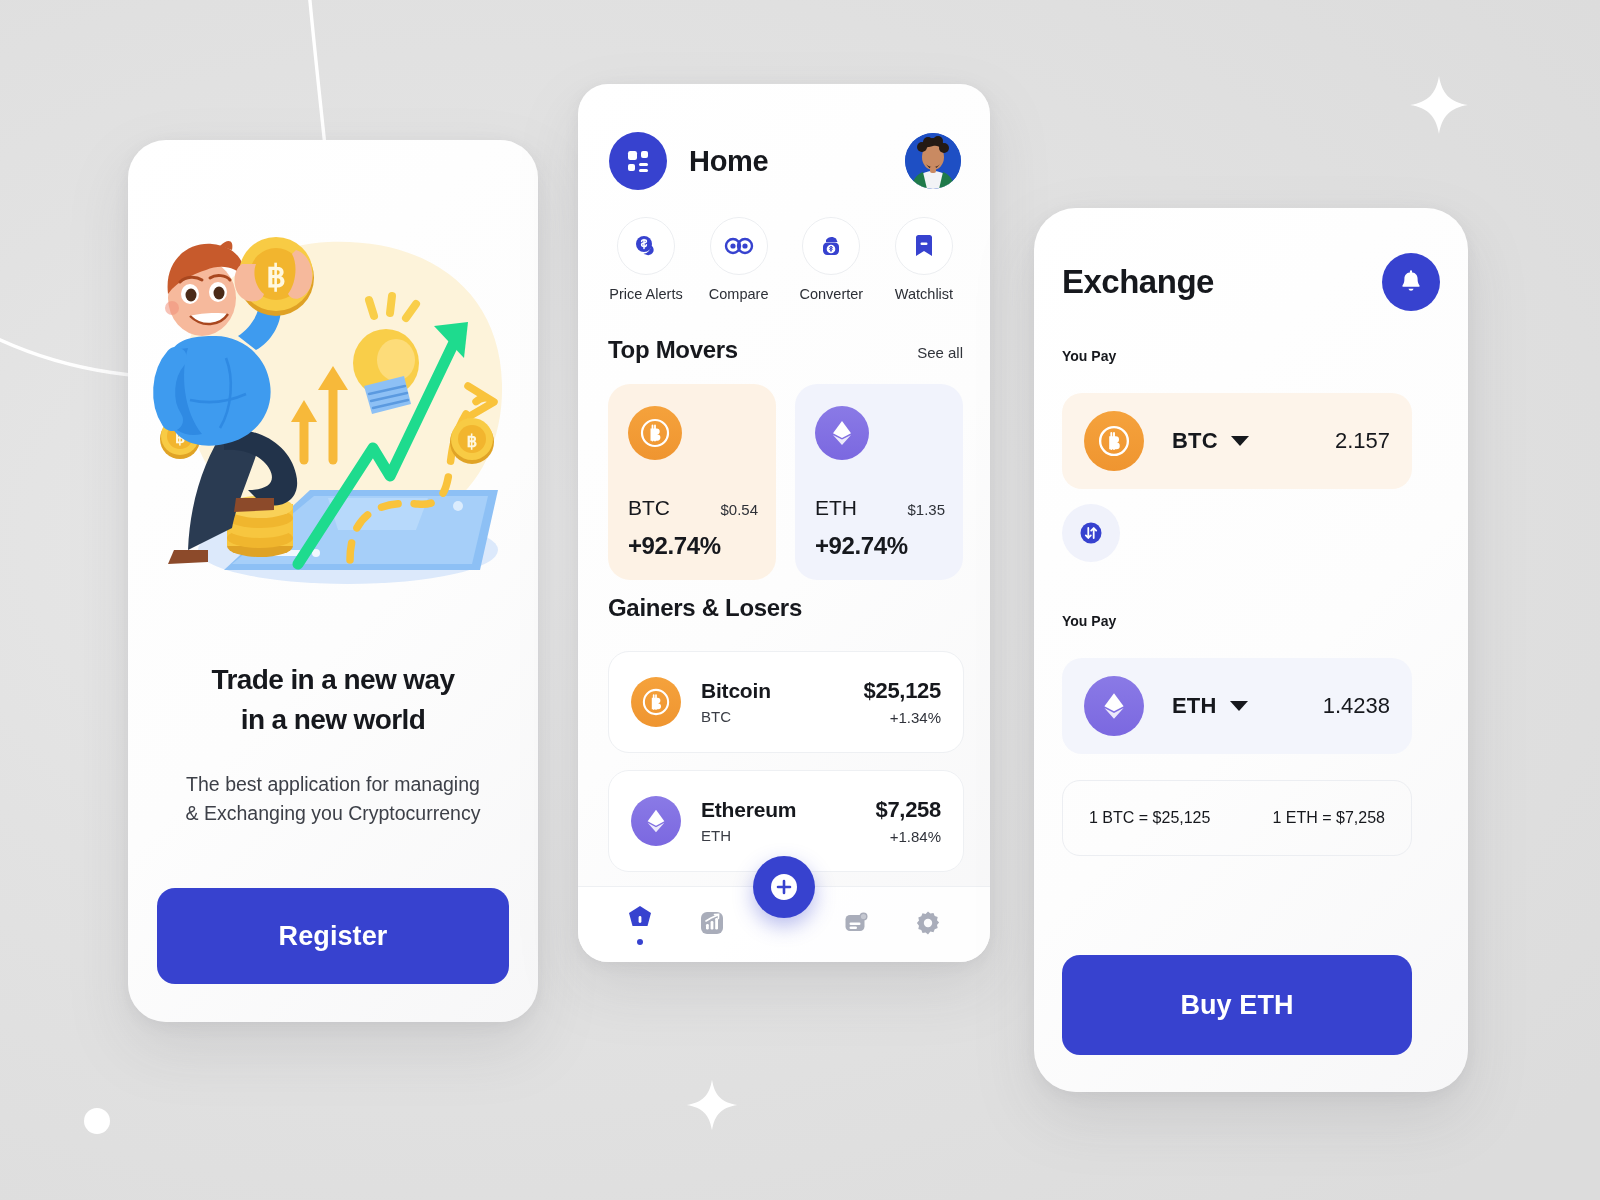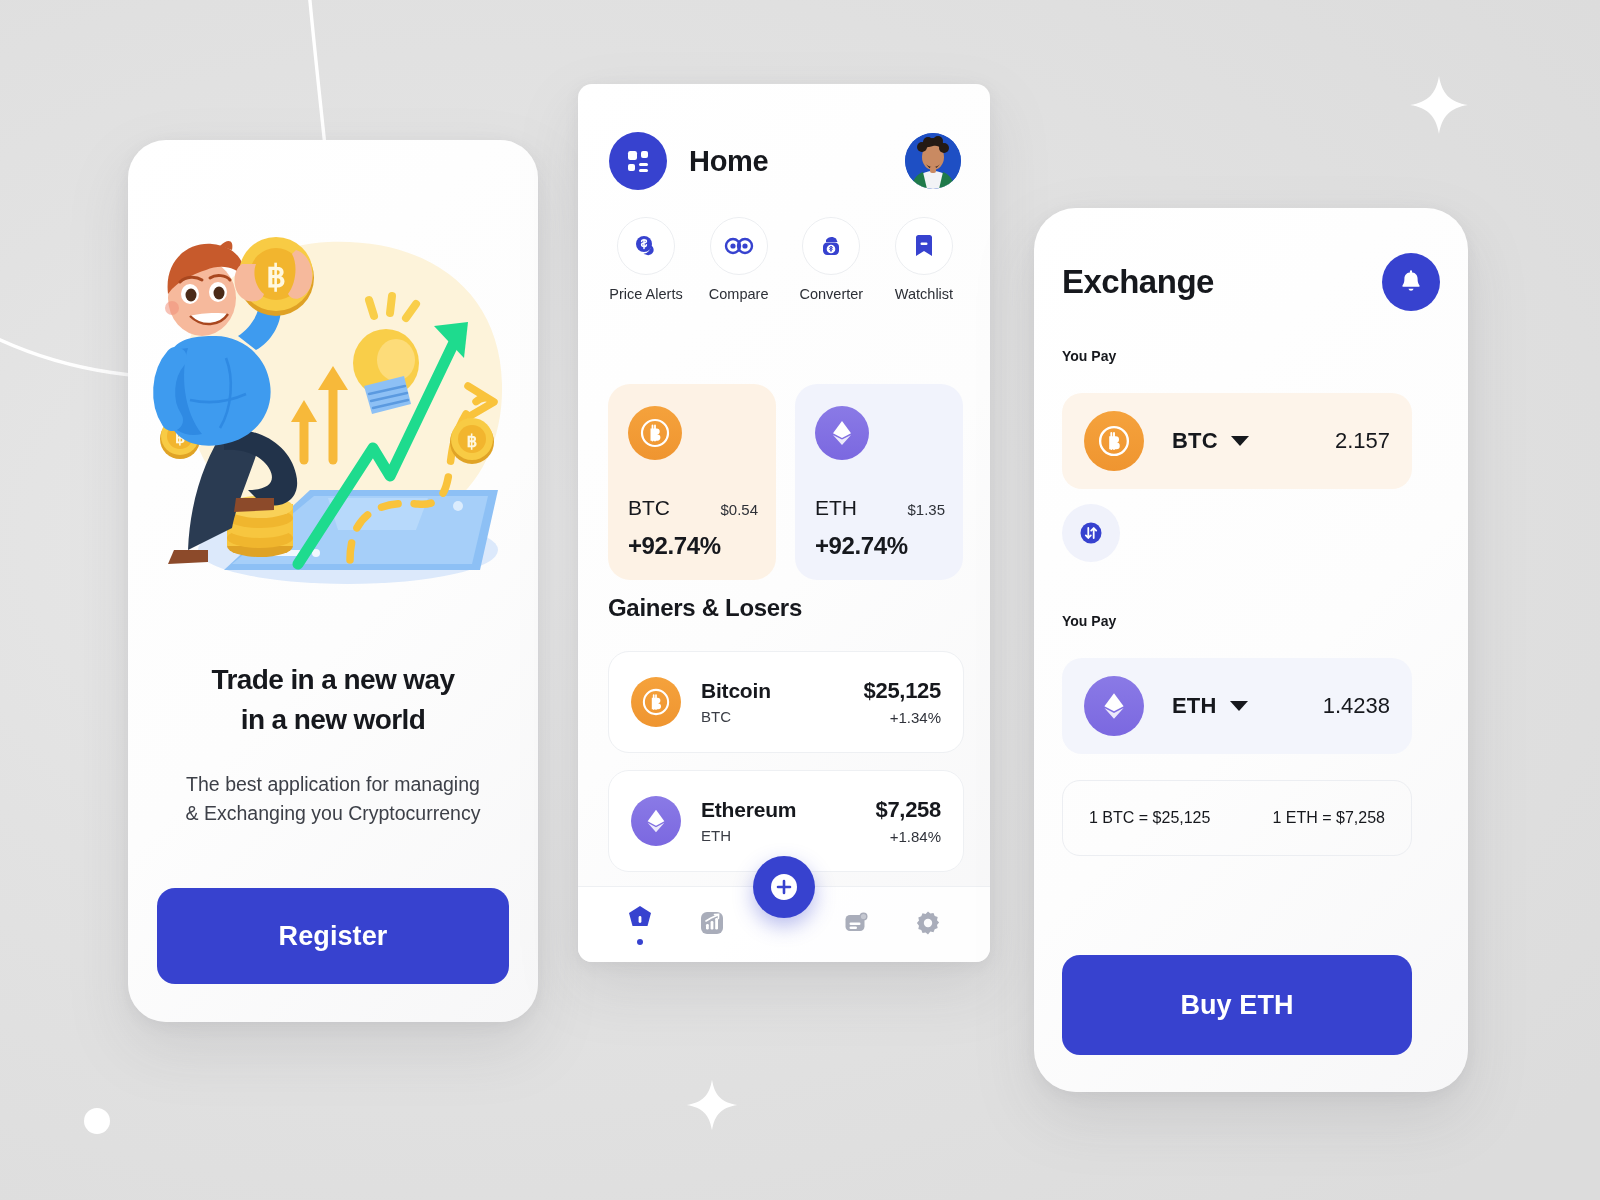--- a/index.html
+++ b/index.html
@@ -22,21 +22,21 @@
 
   
   .phone {
     position: absolute;
     background: linear-gradient(135deg, #ffffff 0%, #fdfdfd 55%, #f7f7f8 100%);
     border-radius: 40px;
     box-shadow: 0 26px 60px rgba(120,120,130,0.18), 0 4px 14px rgba(120,120,130,0.10);
     overflow: hidden;
   }
   #phone-left   { left: 128px;  top: 140px; width: 410px;  height: 882px; border-radius: 38px; }
-  #phone-center { left: 578px;  top: 84px;  width: 412px;  height: 878px; border-radius: 14px; }
+  #phone-center { left: 578px;  top: 84px;  width: 412px;  height: 878px; border-radius: 30px; }
   #phone-right  { left: 1034px; top: 208px; width: 434px;  height: 884px; border-radius: 42px; }
 
   
   .illus-wrap {
     position: absolute; left: 0; top: 58px; width: 410px; height: 400px;
   }
   .hero-title {
     position: absolute; left: 24px; top: 520px; width: 362px;
     text-align: center; font-size: 28px; font-weight: 700; line-height: 1.42;
     color: #16181d; letter-spacing: -0.6px;
@@ -415,20 +415,24 @@
           <div class="quick-circle">
             <svg width="22" height="26" viewBox="0 0 22 26">
               <path d="M3 4.5 C3 3 4 2 5.5 2 h11 C18 2 19 3 19 4.5 V23 L11 18 L3 23 Z" fill="#3742cf"></path>
               <rect x="7.5" y="9.5" width="7" height="2.4" rx="1.2" fill="#fff"></rect>
             </svg>
           </div>
           <div class="quick-label">Watchlist</div>
         </div>
       </div>
 
+      <div class="sec-head" style="top:252px;">
+        <span class="sec-title">Top Movers</span>
+        <span class="sec-link">See all</span>
+      </div>
 
       <div class="movers">
         <div class="mover-card btc">
           <div class="coin-circle btc">
             <svg width="30" height="30" viewBox="0 0 30 30">
               <circle cx="15" cy="15" r="13" fill="none" stroke="#fff" stroke-width="2.2"></circle>
               <path d="M15 7.5 v15 M12.5 7.5 v15" stroke="#fff" stroke-width="1.8" stroke-linecap="round"></path>
               <path d="M10.5 10.5 h6.2 a3 3 0 0 1 0 6 h-6.2 Z M10.5 16.5 h6.8 a3.1 3.1 0 0 1 0 6.2 h-6.8 Z" fill="#fff"></path>
             </svg>
           </div>

